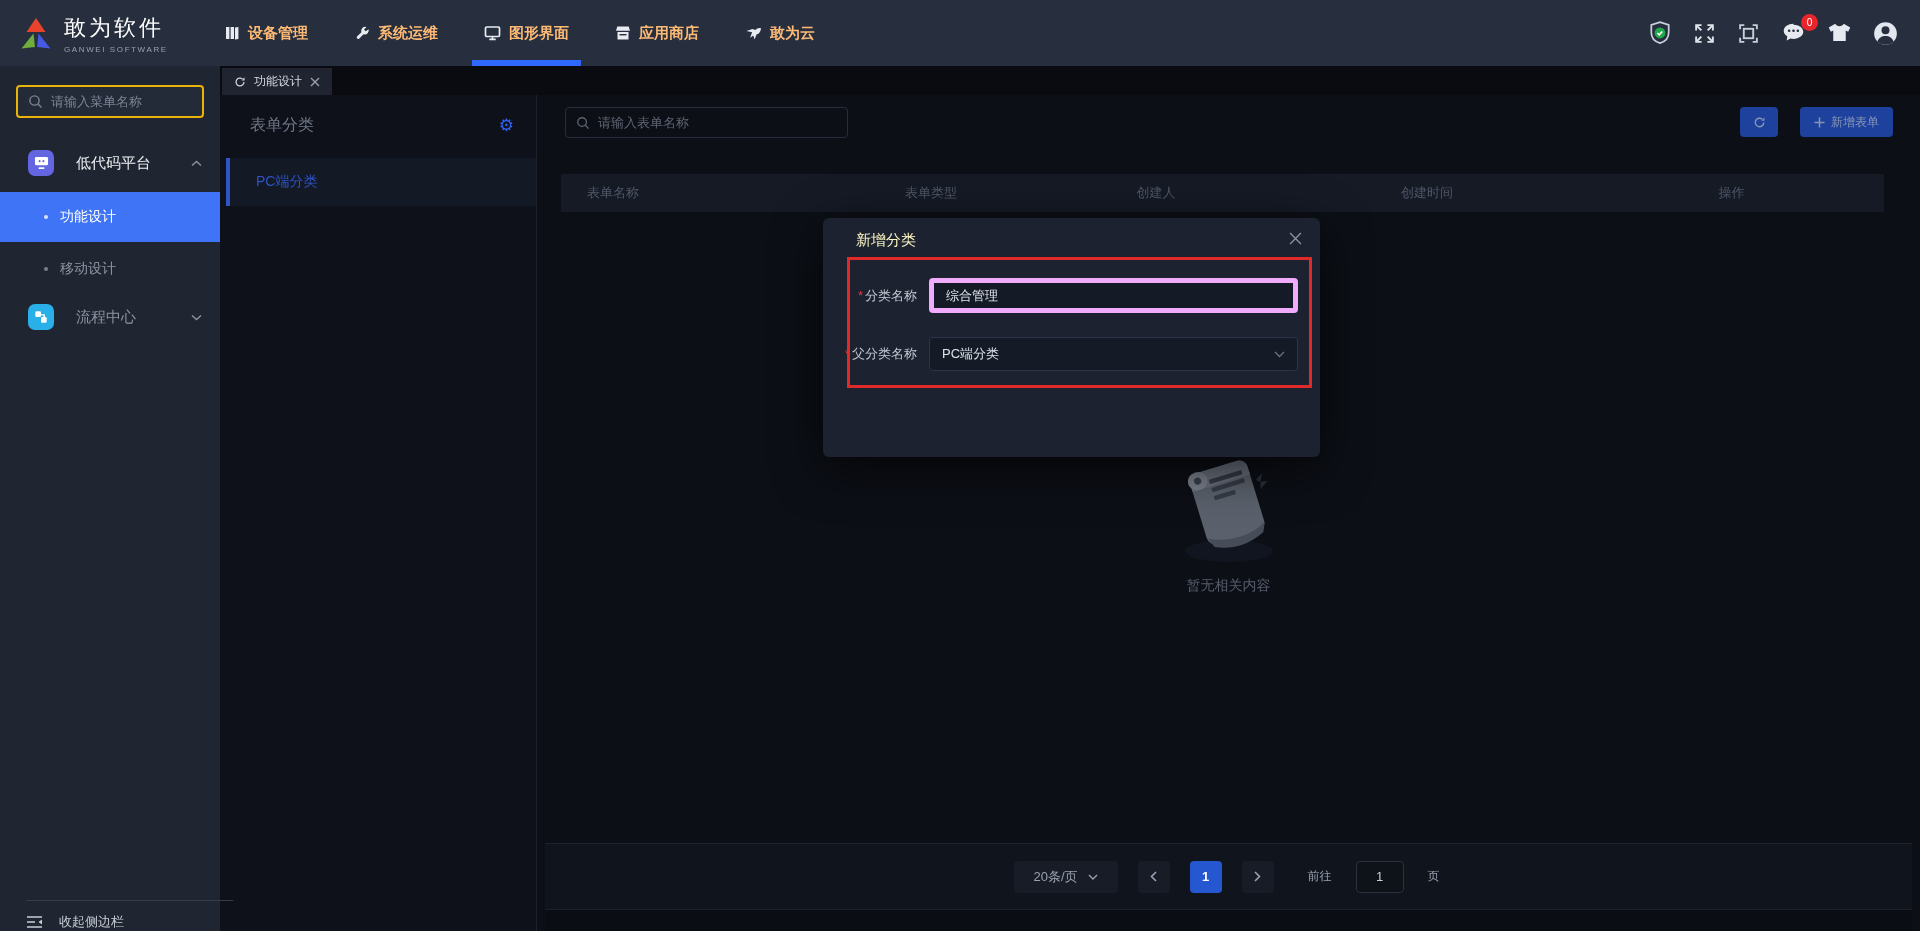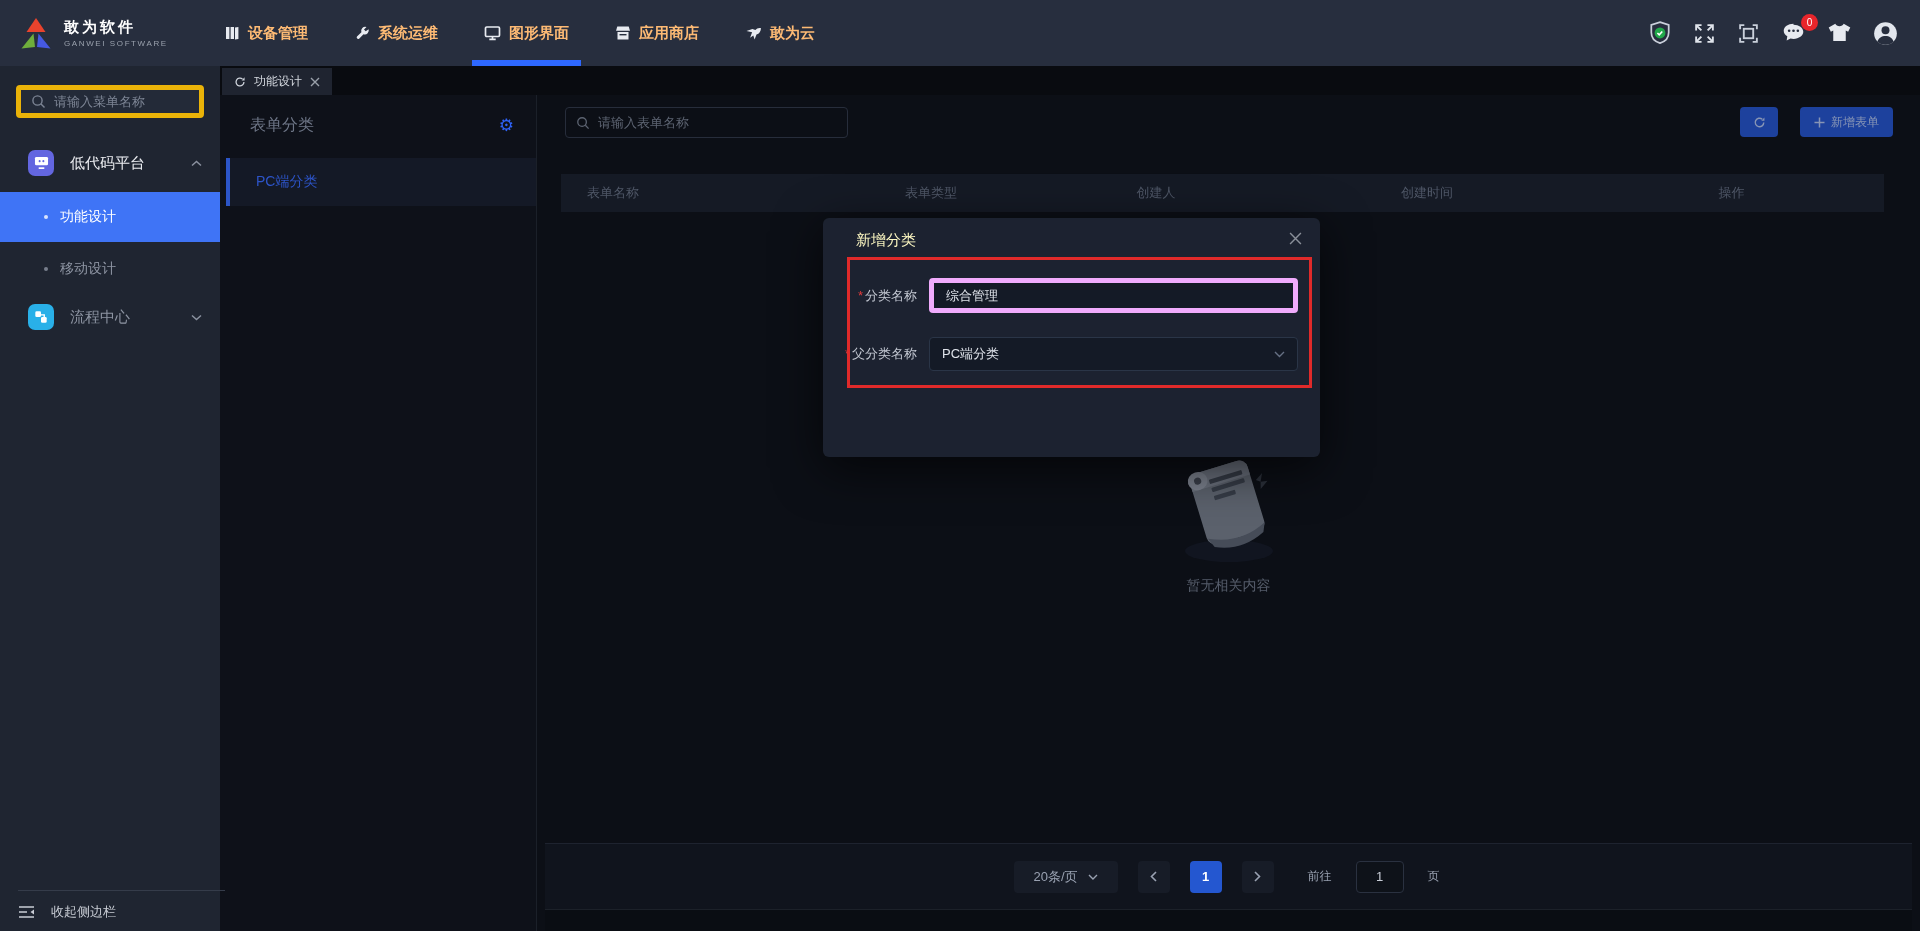--- a/index.html
+++ b/index.html
@@ -2,48 +2,48 @@
 <html><head>
 <meta charset="utf-8">
 <style>
   * { margin:0; padding:0; box-sizing:border-box; }
   html,body { width:1920px; height:931px; background:#0a0d12; font-family:"Liberation Sans","DejaVu Sans",sans-serif; overflow:hidden; }
   #app { position:relative; width:1920px; height:931px; }
 
   
   .navbar { position:absolute; left:0; top:0; width:1920px; height:66px; background:#272e3e; display:flex; align-items:center; z-index:30; }
   .brand { display:flex; align-items:center; gap:10px; padding-left:18px; width:222px; }
-  .brand-text .cn { color:#fff; font-size:15px; font-weight:bold; letter-spacing:3px; }
+  .brand-text .cn { color:#fff; font-size:22px; font-weight:normal; letter-spacing:3px; }
   .brand-text .en { color:#9aa1ad; font-size:8px; letter-spacing:1.6px; margin-top:2px; }
   .nav-items { display:flex; align-items:stretch; height:66px; gap:46px; margin-left:2px; }
   .nav-item { position:relative; display:flex; align-items:center; gap:8px; color:#fdba74; font-size:15px; font-weight:bold; cursor:pointer; }
   .nav-item svg { color:#e8ebf1; }
   .nav-item.active::after { content:""; position:absolute; left:-12px; right:-12px; bottom:0; height:6px; background:#2e68ff; }
   .nav-right { position:absolute; right:22px; top:0; height:66px; display:flex; align-items:center; gap:21px; }
   .nav-icon { position:relative; display:flex; align-items:center; justify-content:center; cursor:pointer; }
   .badge { position:absolute; top:-8px; right:-12px; min-width:17px; height:17px; border-radius:9px; background:#e8252b; color:#fff; font-size:10px; display:flex; align-items:center; justify-content:center; padding:0 4px; }
 
   
   .sidebar { position:absolute; left:0; top:66px; width:220px; height:865px; background:#1f2531; z-index:20; }
-  .side-search { margin:19px 16px 0; height:33px; border:5px solid #eab308; border-radius:4px; background:#232a38; display:flex; align-items:center; gap:8px; padding:0 10px; color:#7c8494; }
+  .side-search { margin:19px 16px 0; height:33px; border:2px solid #eab308; border-radius:4px; background:#232a38; display:flex; align-items:center; gap:8px; padding:0 10px; color:#7c8494; }
   .side-search input { flex:1; background:transparent; border:none; outline:none; color:#aeb5c2; font-size:13px; font-family:inherit; }
   .side-search input::placeholder { color:#7c8494; }
   .menu { margin-top:22px; }
-  .menu-group { height:46px; display:flex; align-items:center; gap:16px; padding:0 18px 0 28px; cursor:pointer; }
+  .menu-group { height:46px; display:flex; align-items:center; gap:22px; padding:0 18px 0 28px; cursor:pointer; }
   .menu-ic { width:26px; height:26px; border-radius:7px; display:flex; align-items:center; justify-content:center; flex:none; }
   .menu-ic.purple { background:#6366e0; }
   .menu-ic.cyan { background:#29b0e8; }
   .menu-group .g-label { flex:1; font-size:15px; }
   .menu-group.open .g-label { color:#eceef2; }
   .menu-group.closed .g-label { color:#8d94a2; }
   .menu-sub { height:50px; display:flex; align-items:center; gap:12px; padding-left:44px; font-size:14px; color:#8d94a2; cursor:pointer; }
   .menu-sub .dot { width:4px; height:4px; border-radius:50%; background:currentColor; opacity:.8; }
   .menu-sub.active { background:#3f74f6; color:#fff; margin-top:6px; margin-bottom:2px; }
   .chev { color:#8a919f; }
-  .side-foot { position:absolute; left:0; bottom:0; width:243px; padding-bottom:10px; }
+  .side-foot { position:absolute; left:8px; bottom:0; width:243px; }
   .side-foot .line { margin:0 18px 12px; border-top:1px solid #353c4a; }
   .collapse-row { display:flex; align-items:center; gap:16px; padding-left:18px; color:#c9cdd5; font-size:13px; cursor:pointer; }
 
   
   .tabstrip { position:absolute; left:220px; top:66px; width:1700px; height:29px; background:#090b10; z-index:10; }
   .tab { position:absolute; left:2px; top:2px; height:27px; background:#1f2430; display:flex; align-items:center; gap:8px; padding:0 12px; color:#d6dae1; font-size:12px; cursor:pointer; }
   .tab .close-x { color:#9aa0aa; }
 
   
   .panel { position:absolute; left:220px; top:95px; width:317px; height:836px; background:#0e1119; border-right:1px solid #1b2029; z-index:5; }

